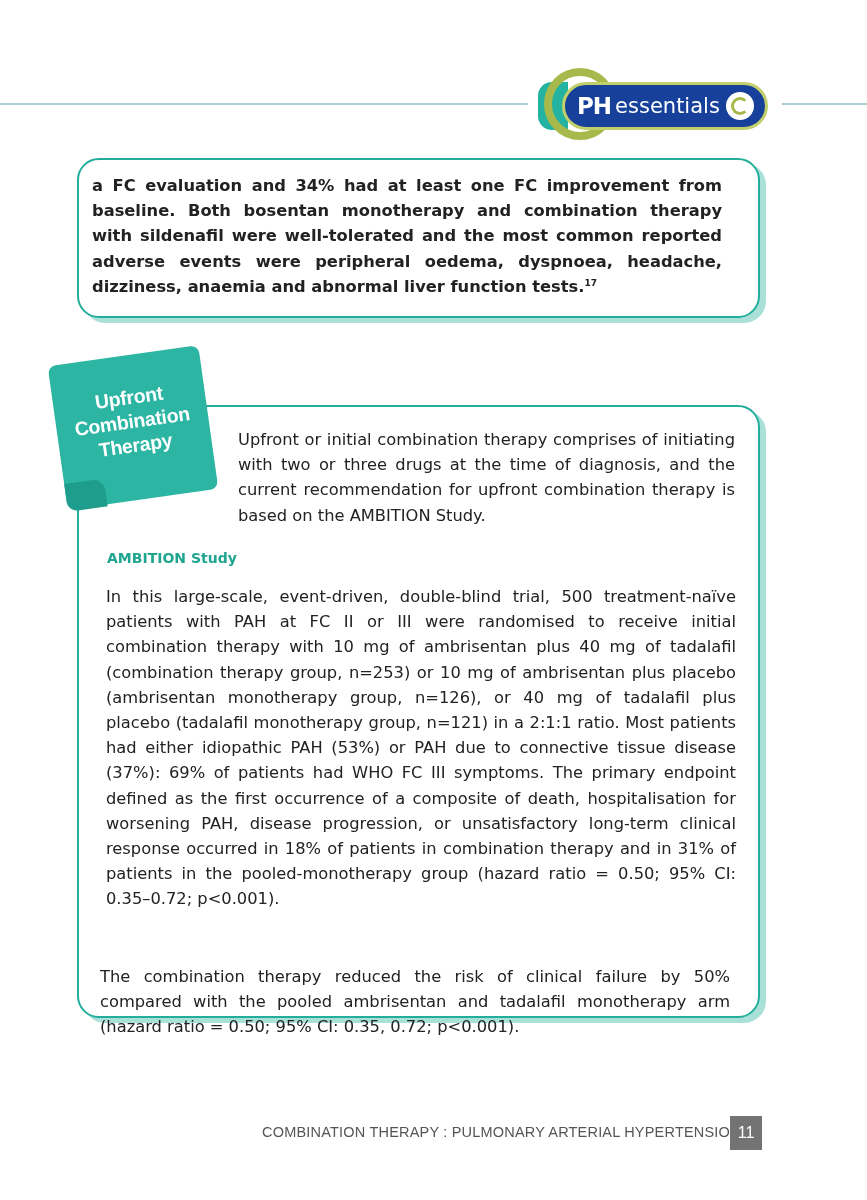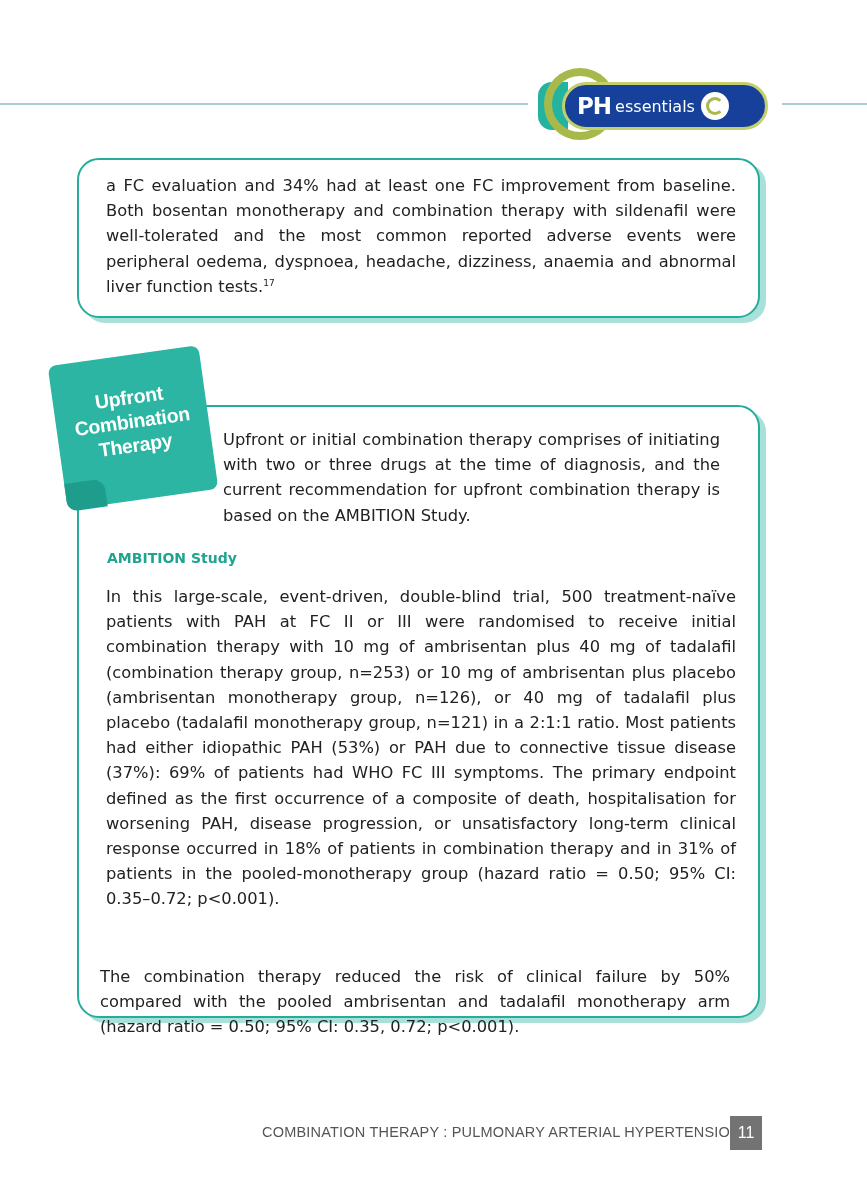--- a/index.html
+++ b/index.html
@@ -30,21 +30,21 @@
     position: absolute; left: 24px; top: 14px; width: 206px; height: 48px;
     background: #16409a; border-radius: 24px;
     border: 3px solid #c2cf6b; box-sizing: border-box;
     display: flex; align-items: center; padding-left: 12px;
   }
   .logo .ph {
     font-family: "DejaVu Sans", sans-serif; font-weight: bold; color: #ffffff;
     font-size: 23px; letter-spacing: -1px;
   }
   .logo .ess {
-    font-family: "DejaVu Sans", sans-serif; color: #ffffff; font-size: 16px;
+    font-family: "DejaVu Sans", sans-serif; color: #ffffff; font-size: 21px;
     margin-left: 4px;
   }
   .logo .globe {
     width: 28px; height: 28px; border-radius: 50%; margin-left: 6px;
     background: #ffffff; position: relative;
   }
   .logo .globe::before {
     content: ""; position: absolute; left: 5px; top: 5px; width: 12px; height: 12px;
     border-radius: 50%; border: 3px solid #a6b94a; border-right-color: transparent;
   }
@@ -54,22 +54,22 @@
     background: #ffffff; box-sizing: border-box;
     box-shadow: 6px 5px 0 0 #a9e1d8;
   }
   .box1 { left: 77px; top: 158px; width: 683px; height: 160px; }
   .box2 { left: 77px; top: 405px; width: 683px; height: 613px; }
 
   .text {
     position: absolute; font-size: 16.3px; line-height: 25.2px; text-align: justify;
     color: #222222;
   }
-  .p1 { left: 106px; top: 173px; width: 630px; }
-  .intro { left: 223px; top: 427px; width: 497px; }
+  .p1 { left: 92px; top: 173px; width: 630px; font-weight: bold; }
+  .intro { left: 238px; top: 427px; width: 497px; }
   .heading {
     position: absolute; left: 107px; top: 550px; font-size: 14px; font-weight: bold;
     color: #1fa58f;
   }
   .p2 { left: 106px; top: 584px; width: 630px; }
   .p2 b { font-weight: normal; }
   .p3 { left: 100px; top: 920px; width: 630px; margin-top: 44px; }
   sup { font-size: 9px; vertical-align: 6px; line-height: 0; }
 
   .tag {

